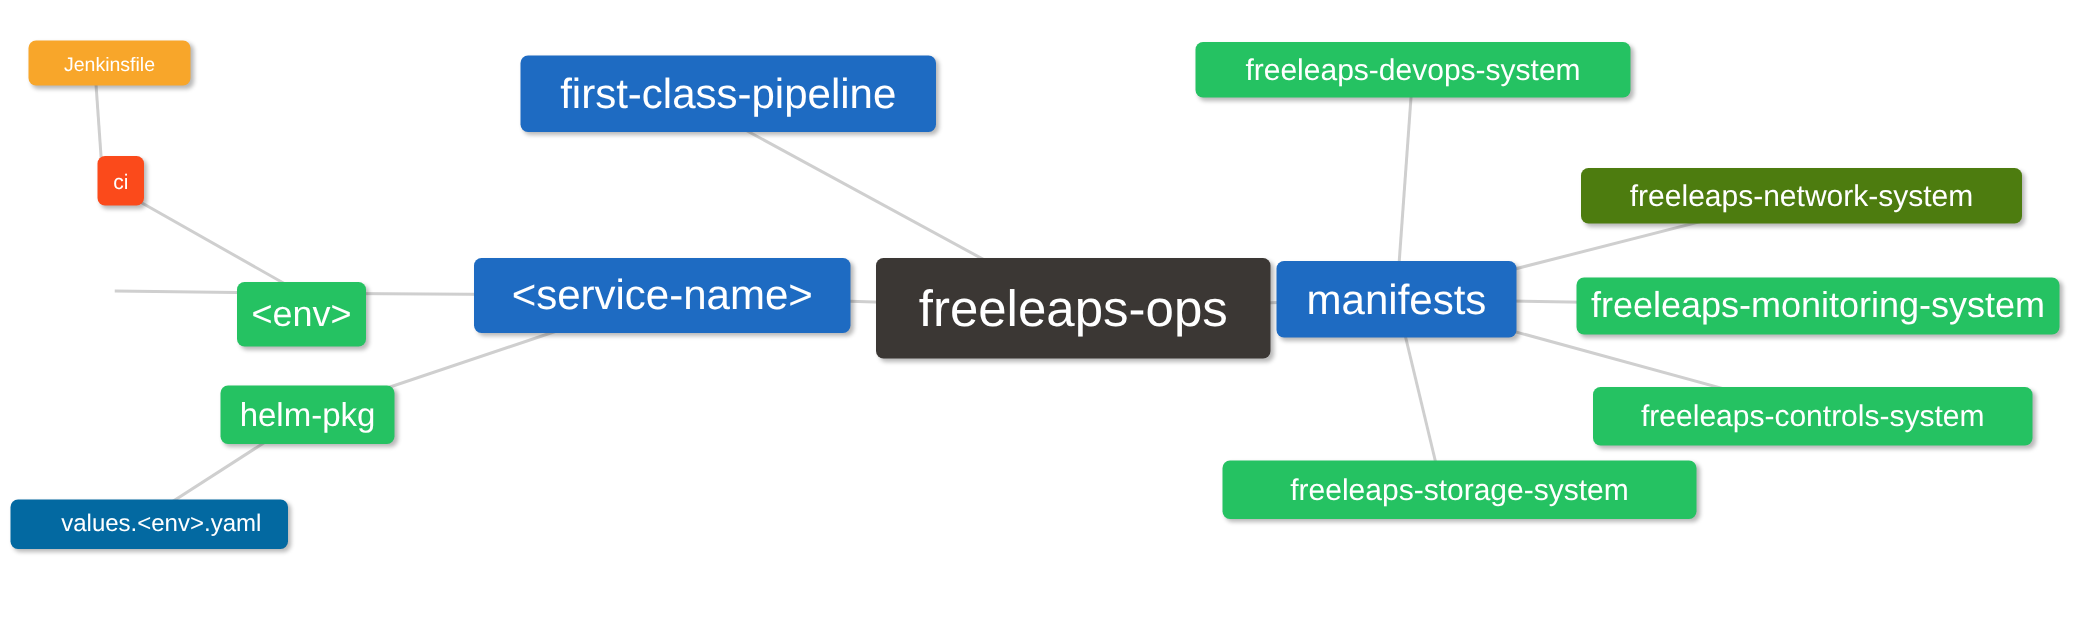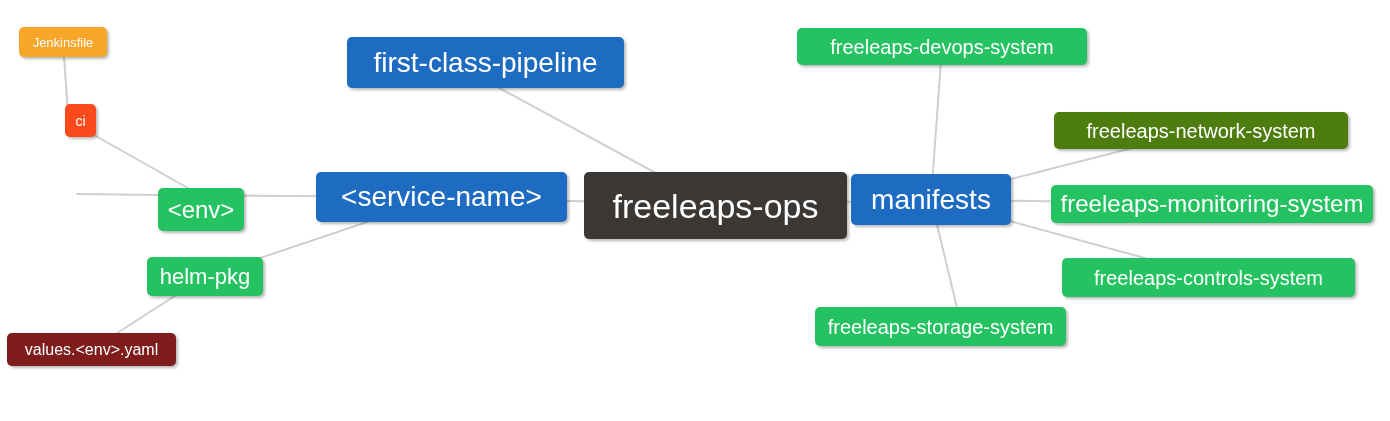--- a/index.html
+++ b/index.html
@@ -24,35 +24,35 @@
     align-items: center;
     justify-content: center;
     color: #ffffff;
     white-space: nowrap;
     border-radius: 5px;
     box-shadow: 2px 2px 3px rgba(0,0,0,0.28);
     cursor: default;
     line-height: 1;
   }
   
-  .n-jenkinsfile          { left: 19px;   top: 27px;  width: 88px;  height: 30px; font-size: 13px; }
+  .n-jenkinsfile          { left: 19px;   top: 27px;  width: 108px;  height: 30px; font-size: 13px; }
   .n-ci                   { left: 53px;   top: 104px; width: 31px;  height: 33px; font-size: 14px; }
   .n-argo-app             { left: 31px;   top: 176px; width: 91px;  height: 36px; font-size: 17px; }
   .n-env                  { left: 158px;  top: 174px; width: 86px;  height: 43px; font-size: 24px; margin-top: 14px; }
   .n-helm-pkg             { left: 147px;  top: 257px; width: 116px; height: 39px; font-size: 22px; }
   .n-values-env-yaml      { left: 7px;    top: 333px; width: 169px; height: 33px; font-size: 16px; }
   .n-first-class-pipeline { left: 314px;  top: 37px;  width: 277px; height: 51px; font-size: 28px; margin-left: 33px; }
   .n-service-name         { left: 316px;  top: 172px; width: 251px; height: 50px; font-size: 28px; }
   .n-freeleaps-ops        { left: 584px;  top: 172px; width: 263px; height: 67px; font-size: 34px; }
   .n-manifests            { left: 851px;  top: 174px; width: 160px; height: 51px; font-size: 28px; }
   .n-devops-system        { left: 797px;  top: 28px;  width: 290px; height: 37px; font-size: 20px; }
   .n-network-system       { left: 1054px; top: 112px; width: 294px; height: 37px; font-size: 20px; }
   .n-monitoring-system    { left: 1051px; top: 185px; width: 322px; height: 38px; font-size: 24px; }
   .n-controls-system      { left: 1062px; top: 258px; width: 293px; height: 39px; font-size: 20px; }
-  .n-storage-system       { left: 815px;  top: 307px; width: 251px; height: 39px; font-size: 20px; }
+  .n-storage-system       { left: 815px;  top: 307px; width: 316px; height: 39px; font-size: 20px; }
 </style>
 </head>
 <body>
 
 <div class="canvas">
   <svg id="edges" class="edges" xmlns="http://www.w3.org/2000/svg">
       <line x1="63" y1="42" x2="68.5" y2="120.5" stroke="#cfcfcf" stroke-width="2"></line>
       <line x1="68.5" y1="120.5" x2="201" y2="195.5" stroke="#cfcfcf" stroke-width="2"></line>
       <line x1="76.5" y1="194" x2="201" y2="195.5" stroke="#cfcfcf" stroke-width="2"></line>
       <line x1="201" y1="195.5" x2="441.5" y2="197" stroke="#cfcfcf" stroke-width="2"></line>
@@ -65,21 +65,21 @@
       <line x1="931" y1="199.5" x2="1201" y2="130.5" stroke="#cfcfcf" stroke-width="2"></line>
       <line x1="931" y1="199.5" x2="1212" y2="204" stroke="#cfcfcf" stroke-width="2"></line>
       <line x1="931" y1="199.5" x2="1208.5" y2="275.5" stroke="#cfcfcf" stroke-width="2"></line>
       <line x1="931" y1="199.5" x2="961.5" y2="326.5" stroke="#cfcfcf" stroke-width="2"></line>
     </svg>
 
   <div class="node n-jenkinsfile" style="background: rgb(248, 166, 42);">Jenkinsfile</div>
   <div class="node n-ci" style="background: rgb(251, 74, 27); margin-left: 12px;">ci</div>
   <div class="node n-env" style="background: rgb(37, 194, 98);">&lt;env&gt;</div>
   <div class="node n-helm-pkg" style="background: rgb(37, 194, 98);">helm-pkg</div>
-  <div class="node n-values-env-yaml" style="background: #7f1d1d;">values.&lt;env&gt;.yaml</div>
+  <div class="node n-values-env-yaml" style="background: #0369a1; padding-left: 16px;">values.&lt;env&gt;.yaml</div>
   <div class="node n-first-class-pipeline" style="background: rgb(30, 107, 194);">first-class-pipeline</div>
   <div class="node n-service-name" style="background: rgb(30, 107, 194);">&lt;service-name&gt;</div>
   <div class="node n-freeleaps-ops" style="background: rgb(59, 55, 52);">freeleaps-ops</div>
   <div class="node n-manifests" style="background: rgb(30, 107, 194);">manifests</div>
   <div class="node n-devops-system" style="background: rgb(37, 194, 98); text-align: center;">freeleaps-devops-system</div>
   <div class="node n-network-system" style="background: #4d7c0f;">freeleaps-network-system</div>
   <div class="node n-monitoring-system" style="background: rgb(37, 194, 98);">freeleaps-monitoring-system</div>
   <div class="node n-controls-system" style="background: rgb(37, 194, 98);">freeleaps-controls-system</div>
   <div class="node n-storage-system" style="background: rgb(37, 194, 98);">freeleaps-storage-system</div>
 </div>

